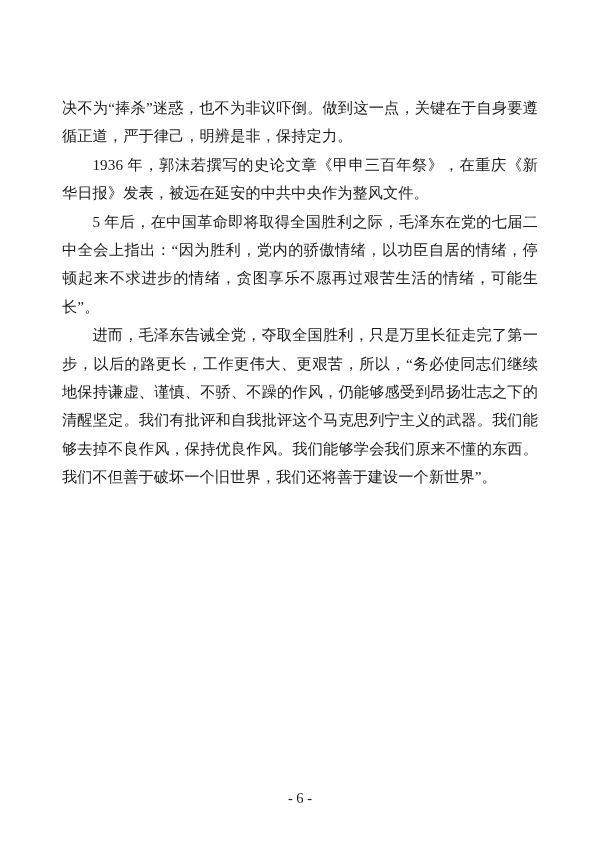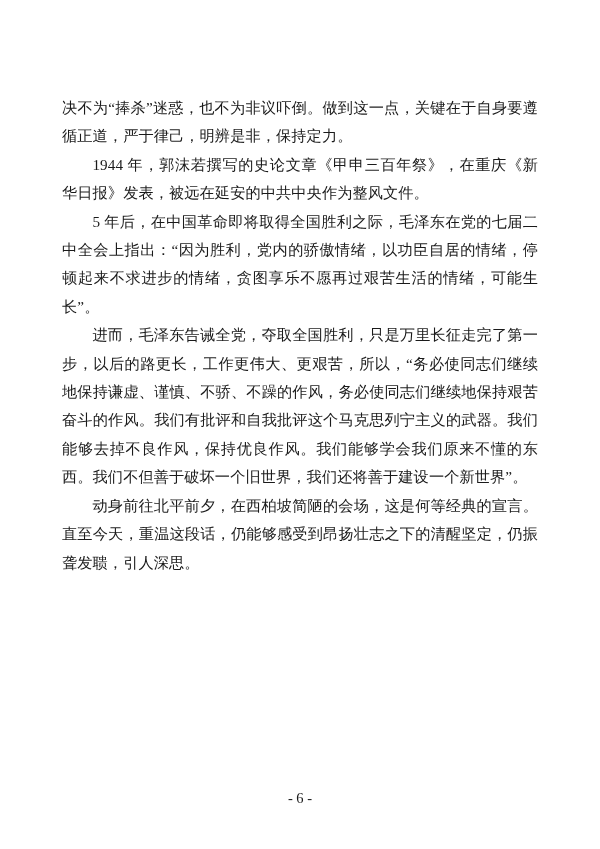--- a/index.html
+++ b/index.html
@@ -50,19 +50,18 @@
     color: #1a1a1a;
     font-family: "Liberation Serif", "DejaVu Serif", serif;
   }
 </style>
 </head>
 <body>
 
 <div class="page">
   <div class="page-inner">
     <p class="para first">决不为“捧杀”迷惑，也不为非议吓倒。做到这一点，关键在于自身要遵循正道，严于律己，明辨是非，保持定力。</p>
-    <p class="para">1944 年，郭沫若撰写的史论文章《甲申三百年祭》，在重庆《新华日报》发表，被远在延安的中共中央作为整风文件。</p>
+    <p class="para">1936 年，郭沫若撰写的史论文章《甲申三百年祭》，在重庆《新华日报》发表，被远在延安的中共中央作为整风文件。</p>
     <p class="para">5 年后，在中国革命即将取得全国胜利之际，毛泽东在党的七届二中全会上指出：“因为胜利，党内的骄傲情绪，以功臣自居的情绪，停顿起来不求进步的情绪，贪图享乐不愿再过艰苦生活的情绪，可能生长”。</p>
-    <p class="para">进而，毛泽东告诫全党，夺取全国胜利，只是万里长征走完了第一步，以后的路更长，工作更伟大、更艰苦，所以，“务必使同志们继续地保持谦虚、谨慎、不骄、不躁的作风，务必使同志们继续地保持艰苦奋斗的作风。我们有批评和自我批评这个马克思列宁主义的武器。我们能够去掉不良作风，保持优良作风。我们能够学会我们原来不懂的东西。我们不但善于破坏一个旧世界，我们还将善于建设一个新世界”。</p>
-    <p class="para">动身前往北平前夕，在西柏坡简陋的会场，这是何等经典的宣言。直至今天，重温这段话，仍能够感受到昂扬壮志之下的清醒坚定，仍振聋发聩，引人深思。</p>
+    <p class="para">进而，毛泽东告诫全党，夺取全国胜利，只是万里长征走完了第一步，以后的路更长，工作更伟大、更艰苦，所以，“务必使同志们继续地保持谦虚、谨慎、不骄、不躁的作风，仍能够感受到昂扬壮志之下的清醒坚定。我们有批评和自我批评这个马克思列宁主义的武器。我们能够去掉不良作风，保持优良作风。我们能够学会我们原来不懂的东西。我们不但善于破坏一个旧世界，我们还将善于建设一个新世界”。</p>
   </div>
   <div class="footer">- 6 -</div>
 </div>
 
 </body></html>

